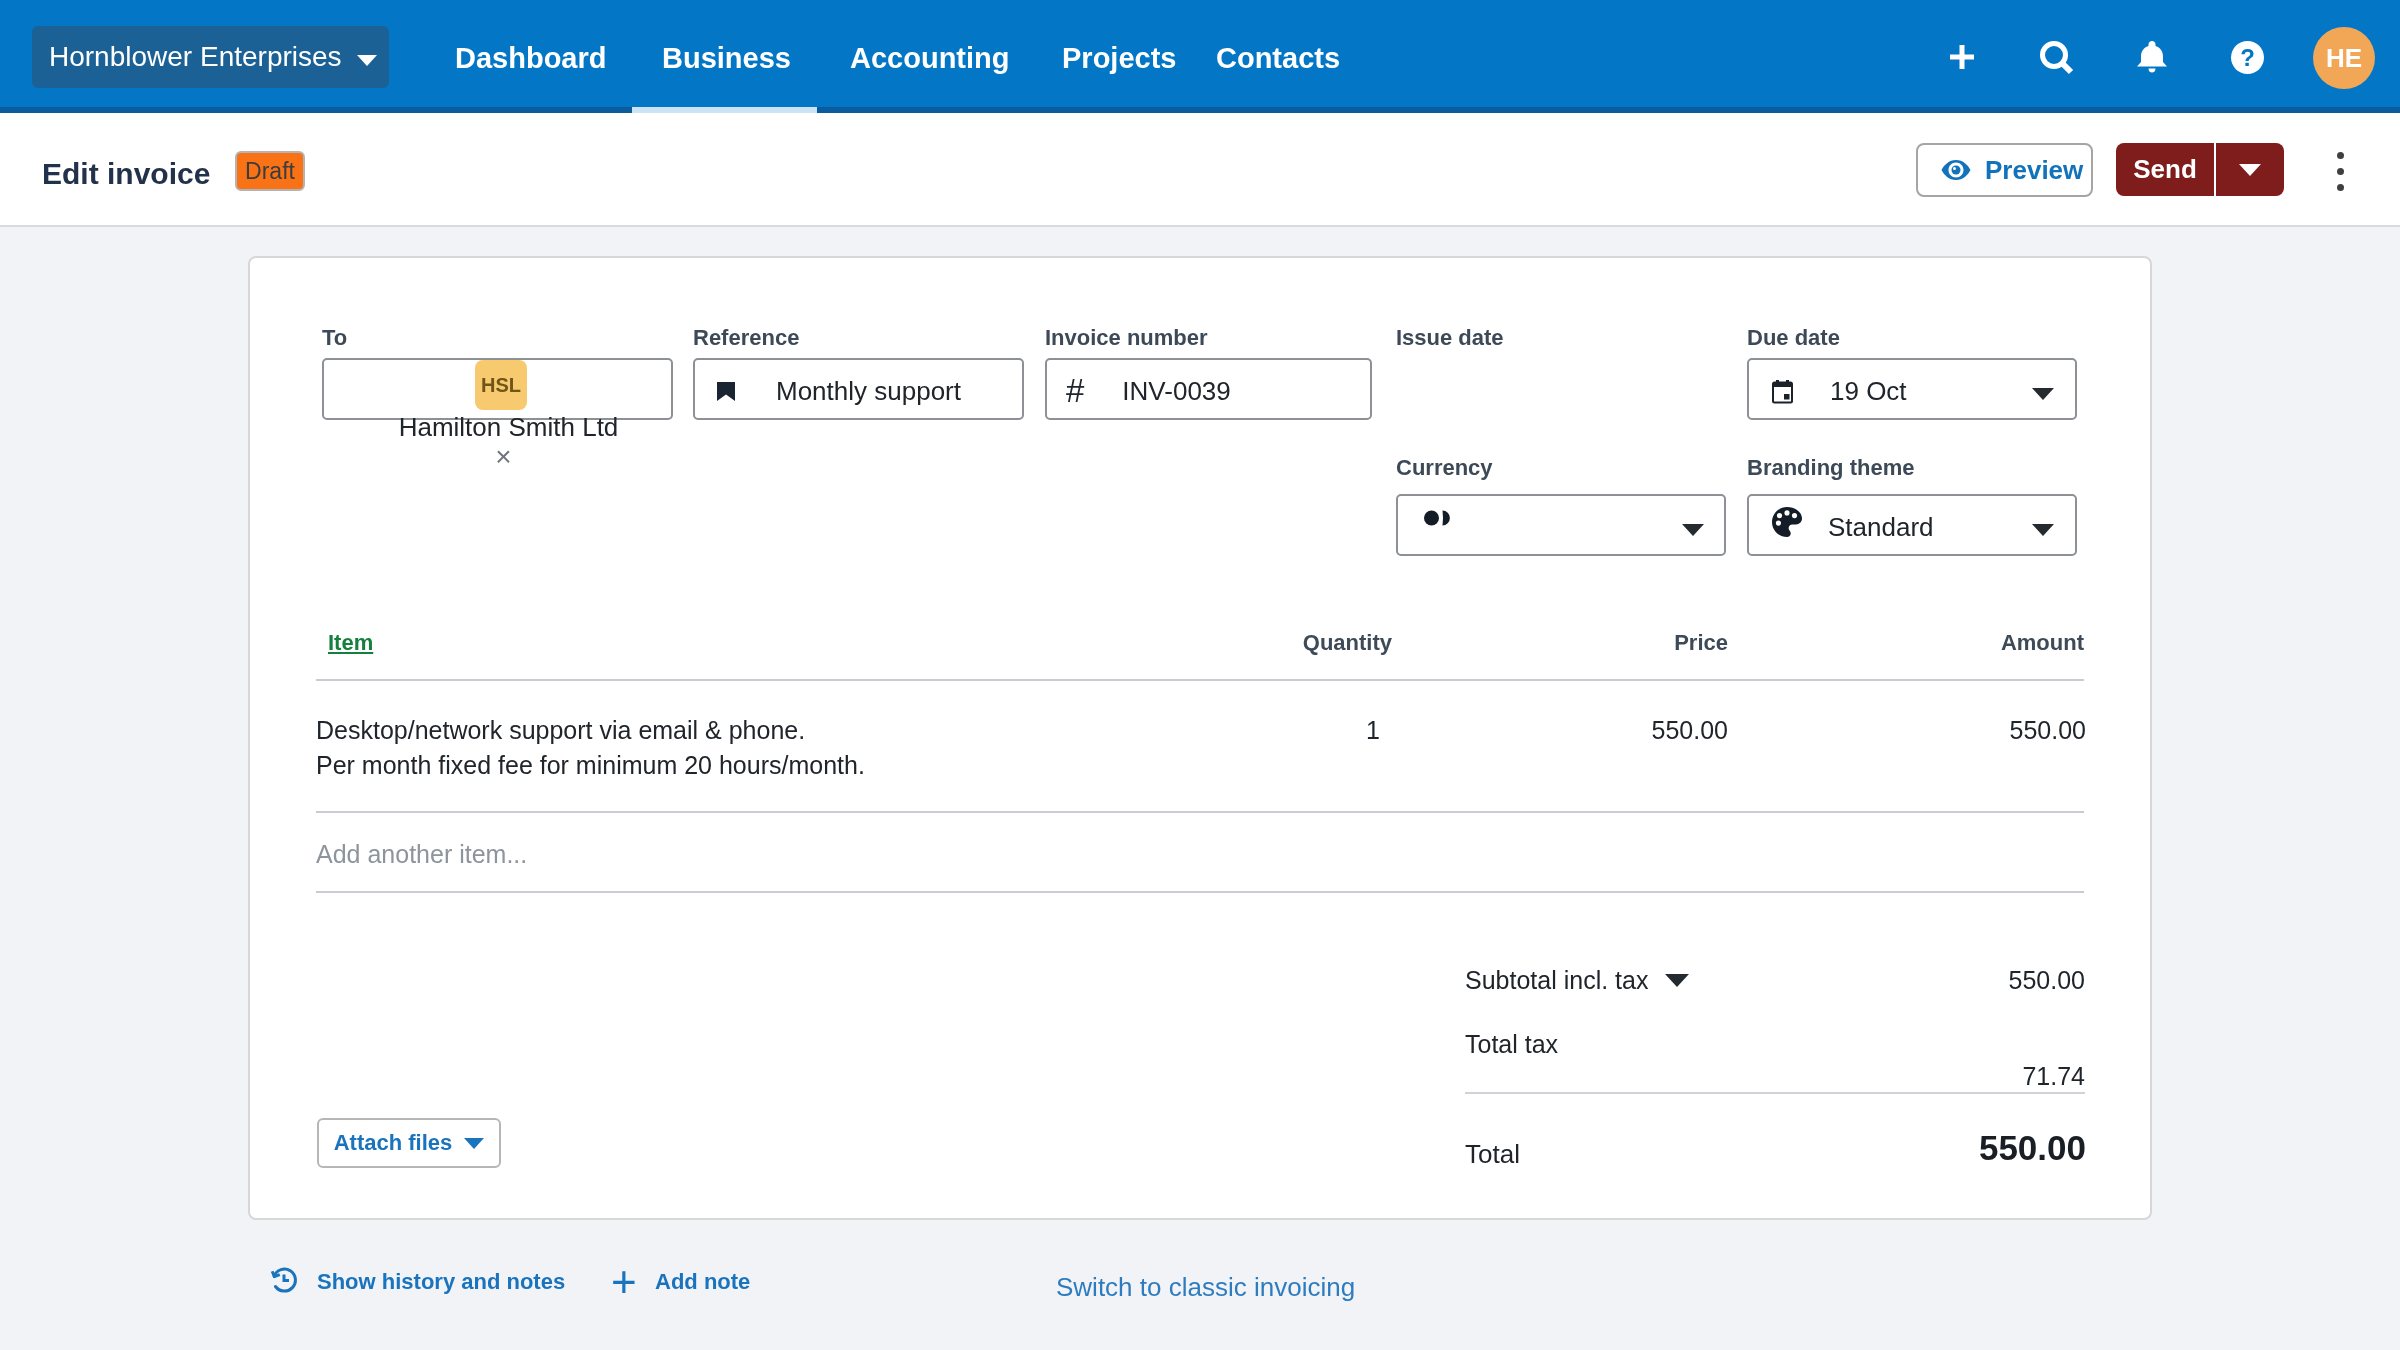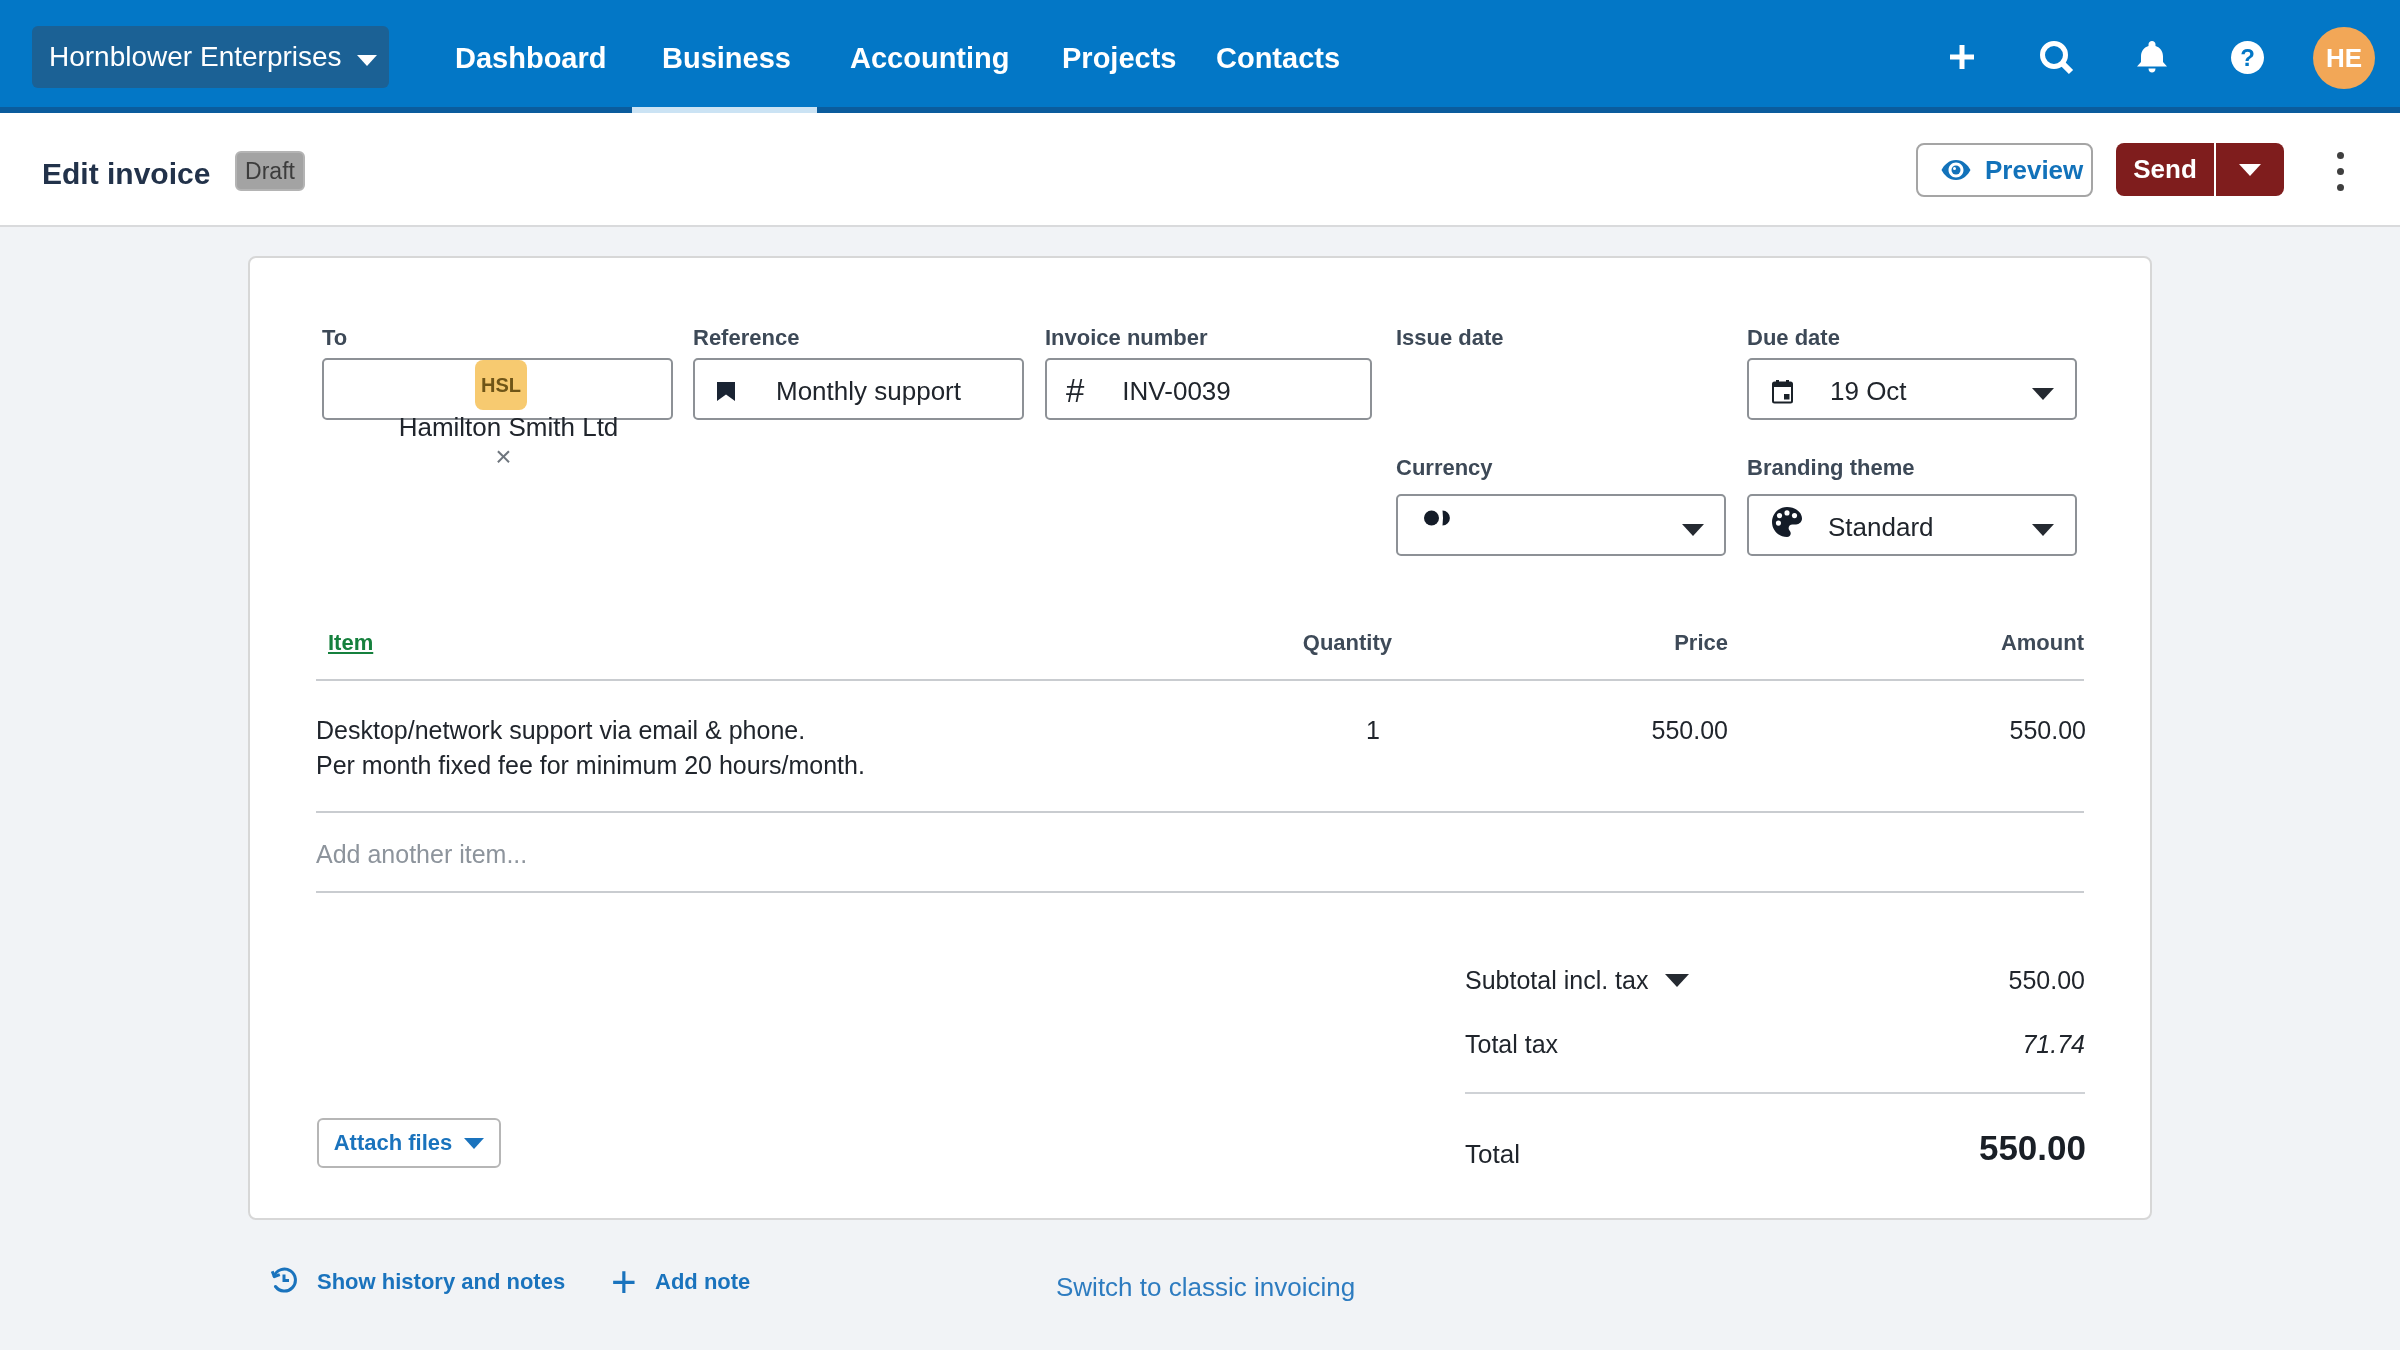--- a/index.html
+++ b/index.html
@@ -11,21 +11,21 @@
 #topbar { left:0; top:0; width:2400px; height:113px; background:#0377c6; }
 #topbar-border { left:0; top:107px; width:2400px; height:6px; background:#0b5c9d; }
 #tab-underline { left:632px; top:107px; width:185px; height:6px; background:#cbe3f4; }
 #orgbtn { left:32px; top:26px; width:357px; height:62px; background:#1b6195; border-radius:6px; color:#fff; font-size:28px; display:flex; align-items:center; }
 .navitem { top:42px; color:#fff; font-size:29px; font-weight:bold; }
 .caret { width:0; height:0; border-left:11px solid transparent; border-right:11px solid transparent; border-top:12px solid #fff; display:inline-block; }
 
 
 #bar2 { left:0; top:113px; width:2400px; height:114px; background:#fff; border-bottom:2px solid #d9dadc; }
 #title { left:42px; top:157px; font-size:30px; font-weight:bold; color:#22324a; }
-#draft { left:235px; top:151px; width:70px; height:40px; background:#a3a3a3; border:2px solid #b4b4b4; border-radius:6px; font-size:23px; color:#3c3c3c; display:flex; align-items:center; justify-content:center; }
+#draft { left:235px; top:151px; width:70px; height:40px; background:#f97316; border:2px solid #b4b4b4; border-radius:6px; font-size:23px; color:#3c3c3c; display:flex; align-items:center; justify-content:center; }
 #previewbtn { left:1916px; top:143px; width:177px; height:54px; background:#fff; border:2px solid #a5a5a5; border-radius:8px; display:flex; align-items:center; justify-content:flex-start; padding-left:23px; gap:14px; }
 #previewbtn .txt { color:#1272ba; font-size:26px; font-weight:bold; }
 #sendbtn { left:2116px; top:143px; width:168px; height:53px; background:#7f1d1d; border-radius:8px; display:flex; }
 #sendbtn .main { width:100px; display:flex; align-items:center; justify-content:center; color:#fff; font-size:26px; font-weight:bold; border-right:2px solid #fff; }
 #sendbtn .dd { flex:1; display:flex; align-items:center; justify-content:center; }
 #dots { left:2337px; top:152px; }
 #dots div { width:7px; height:7px; border-radius:50%; background:#3f3f3f; margin-bottom:9px; }
 
 
 #card { left:248px; top:256px; width:1904px; height:964px; background:#fff; border:2px solid #d7d7d7; border-radius:8px; }
@@ -166,21 +166,21 @@
   <div class="abs itxt" style="left:1838px; top:716px; width:248px; text-align:right; font-size:25px;">550.00</div>
 
   <div class="abs hline" style="left:316px; top:811px; width:1768px;"></div>
   <div class="abs itxt gray" style="left:316px; top:840px; font-size:25px;">Add another item...</div>
   <div class="abs hline" style="left:316px; top:891px; width:1768px;"></div>
 
   <div class="abs itxt" style="left:1465px; top:966px; font-size:25px;">Subtotal incl. tax</div>
   <span class="abs caret-dk" style="left:1665px; top:974px; border-left-width:12px; border-right-width:12px; border-top-width:13px;"></span>
   <div class="abs itxt" style="left:1837px; top:966px; width:248px; text-align:right; font-size:25px;">550.00</div>
   <div class="abs itxt" style="left:1465px; top:1030px; font-size:25px;">Total tax</div>
-  <div class="abs itxt" style="left:1837px; top:1030px; width:248px; text-align:right; font-size:25px;font-style:italic;">71.74</div>
+  <div class="abs itxt" style="left:1837px; top:1062px; width:248px; text-align:right; font-size:25px;">71.74</div>
   <div class="abs hline" style="left:1465px; top:1092px; width:620px; background:#cfd2d6;"></div>
   <div class="abs itxt" style="left:1465px; top:1139px; font-size:26px;">Total</div>
   <div class="abs" style="left:1838px; top:1128px; width:248px; text-align:right; font-size:35px; font-weight:bold; color:#1a1f26;">550.00</div>
 
   <div class="abs" style="left:317px; top:1118px; width:184px; height:50px; border:2px solid #b6b6b6; border-radius:6px; background:#fff; display:flex; align-items:center; justify-content:center; gap:12px;">
     <span class="bluelink">Attach files</span>
     <span class="caret" style="border-top-color:#1a73bd; border-left-width:10px; border-right-width:10px; border-top-width:11px;"></span>
   </div>
 
   <svg class="abs" style="left:271px; top:1267px;" width="26" height="26" viewBox="0 0 26 26">

